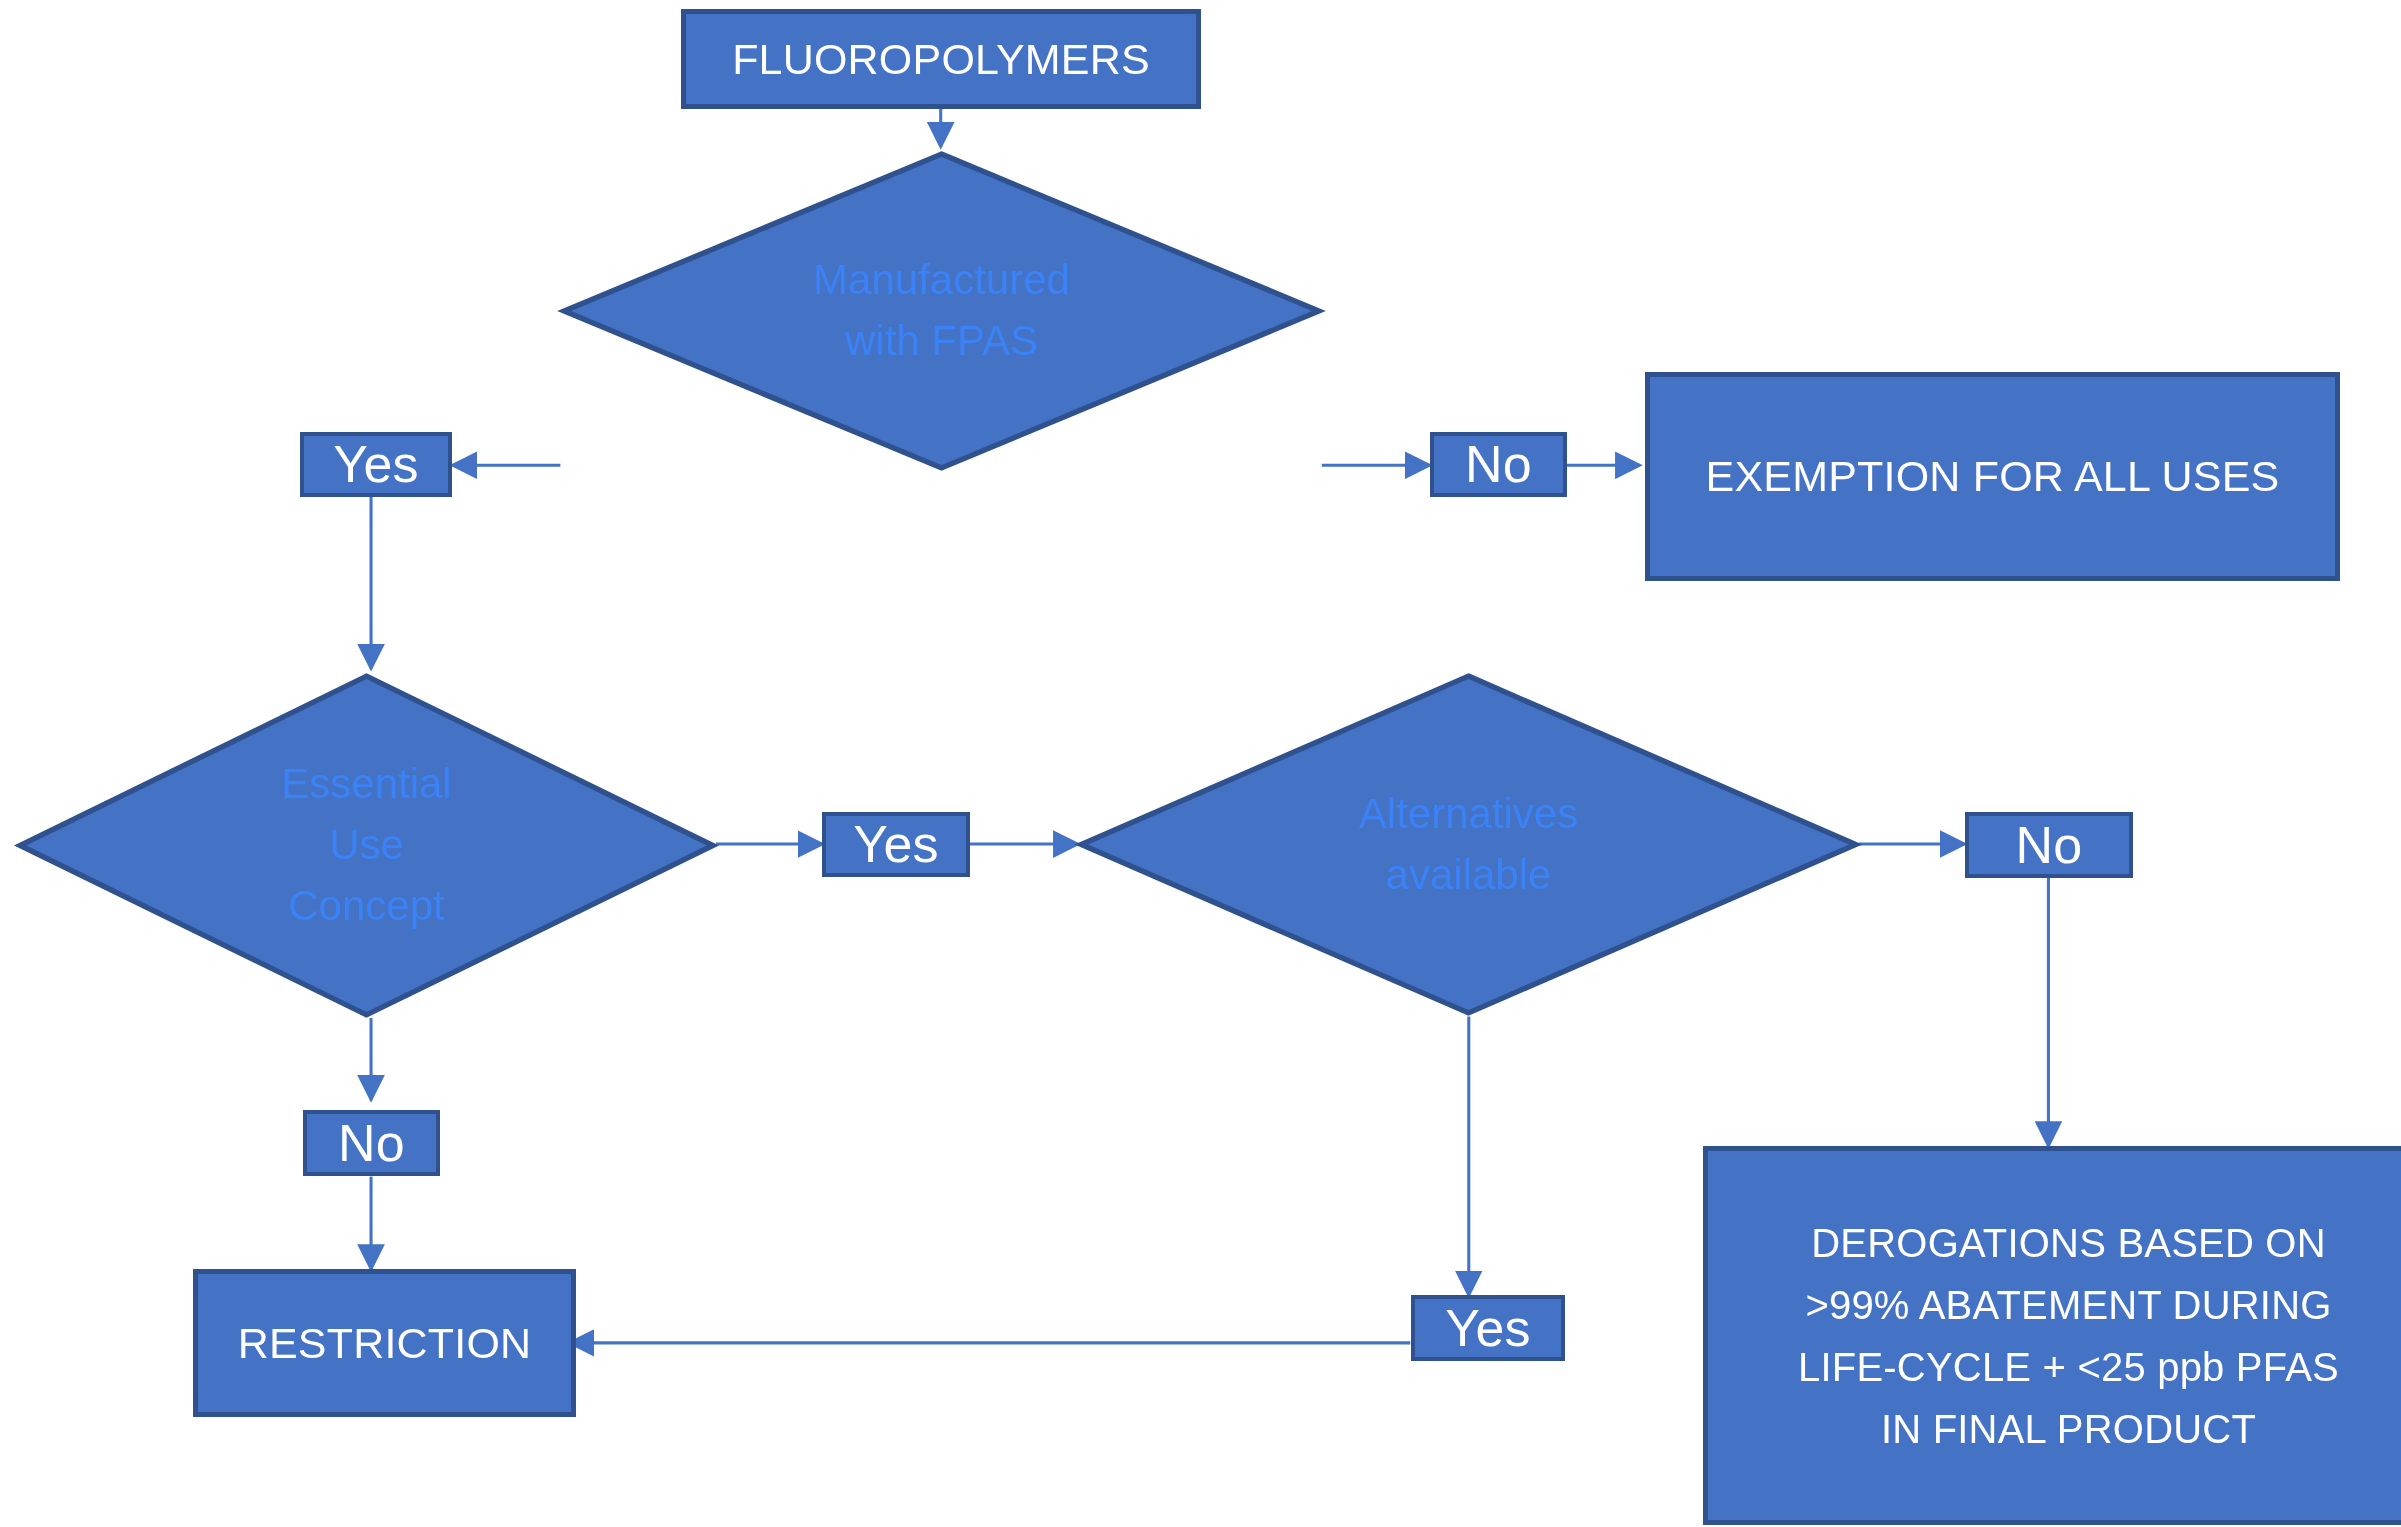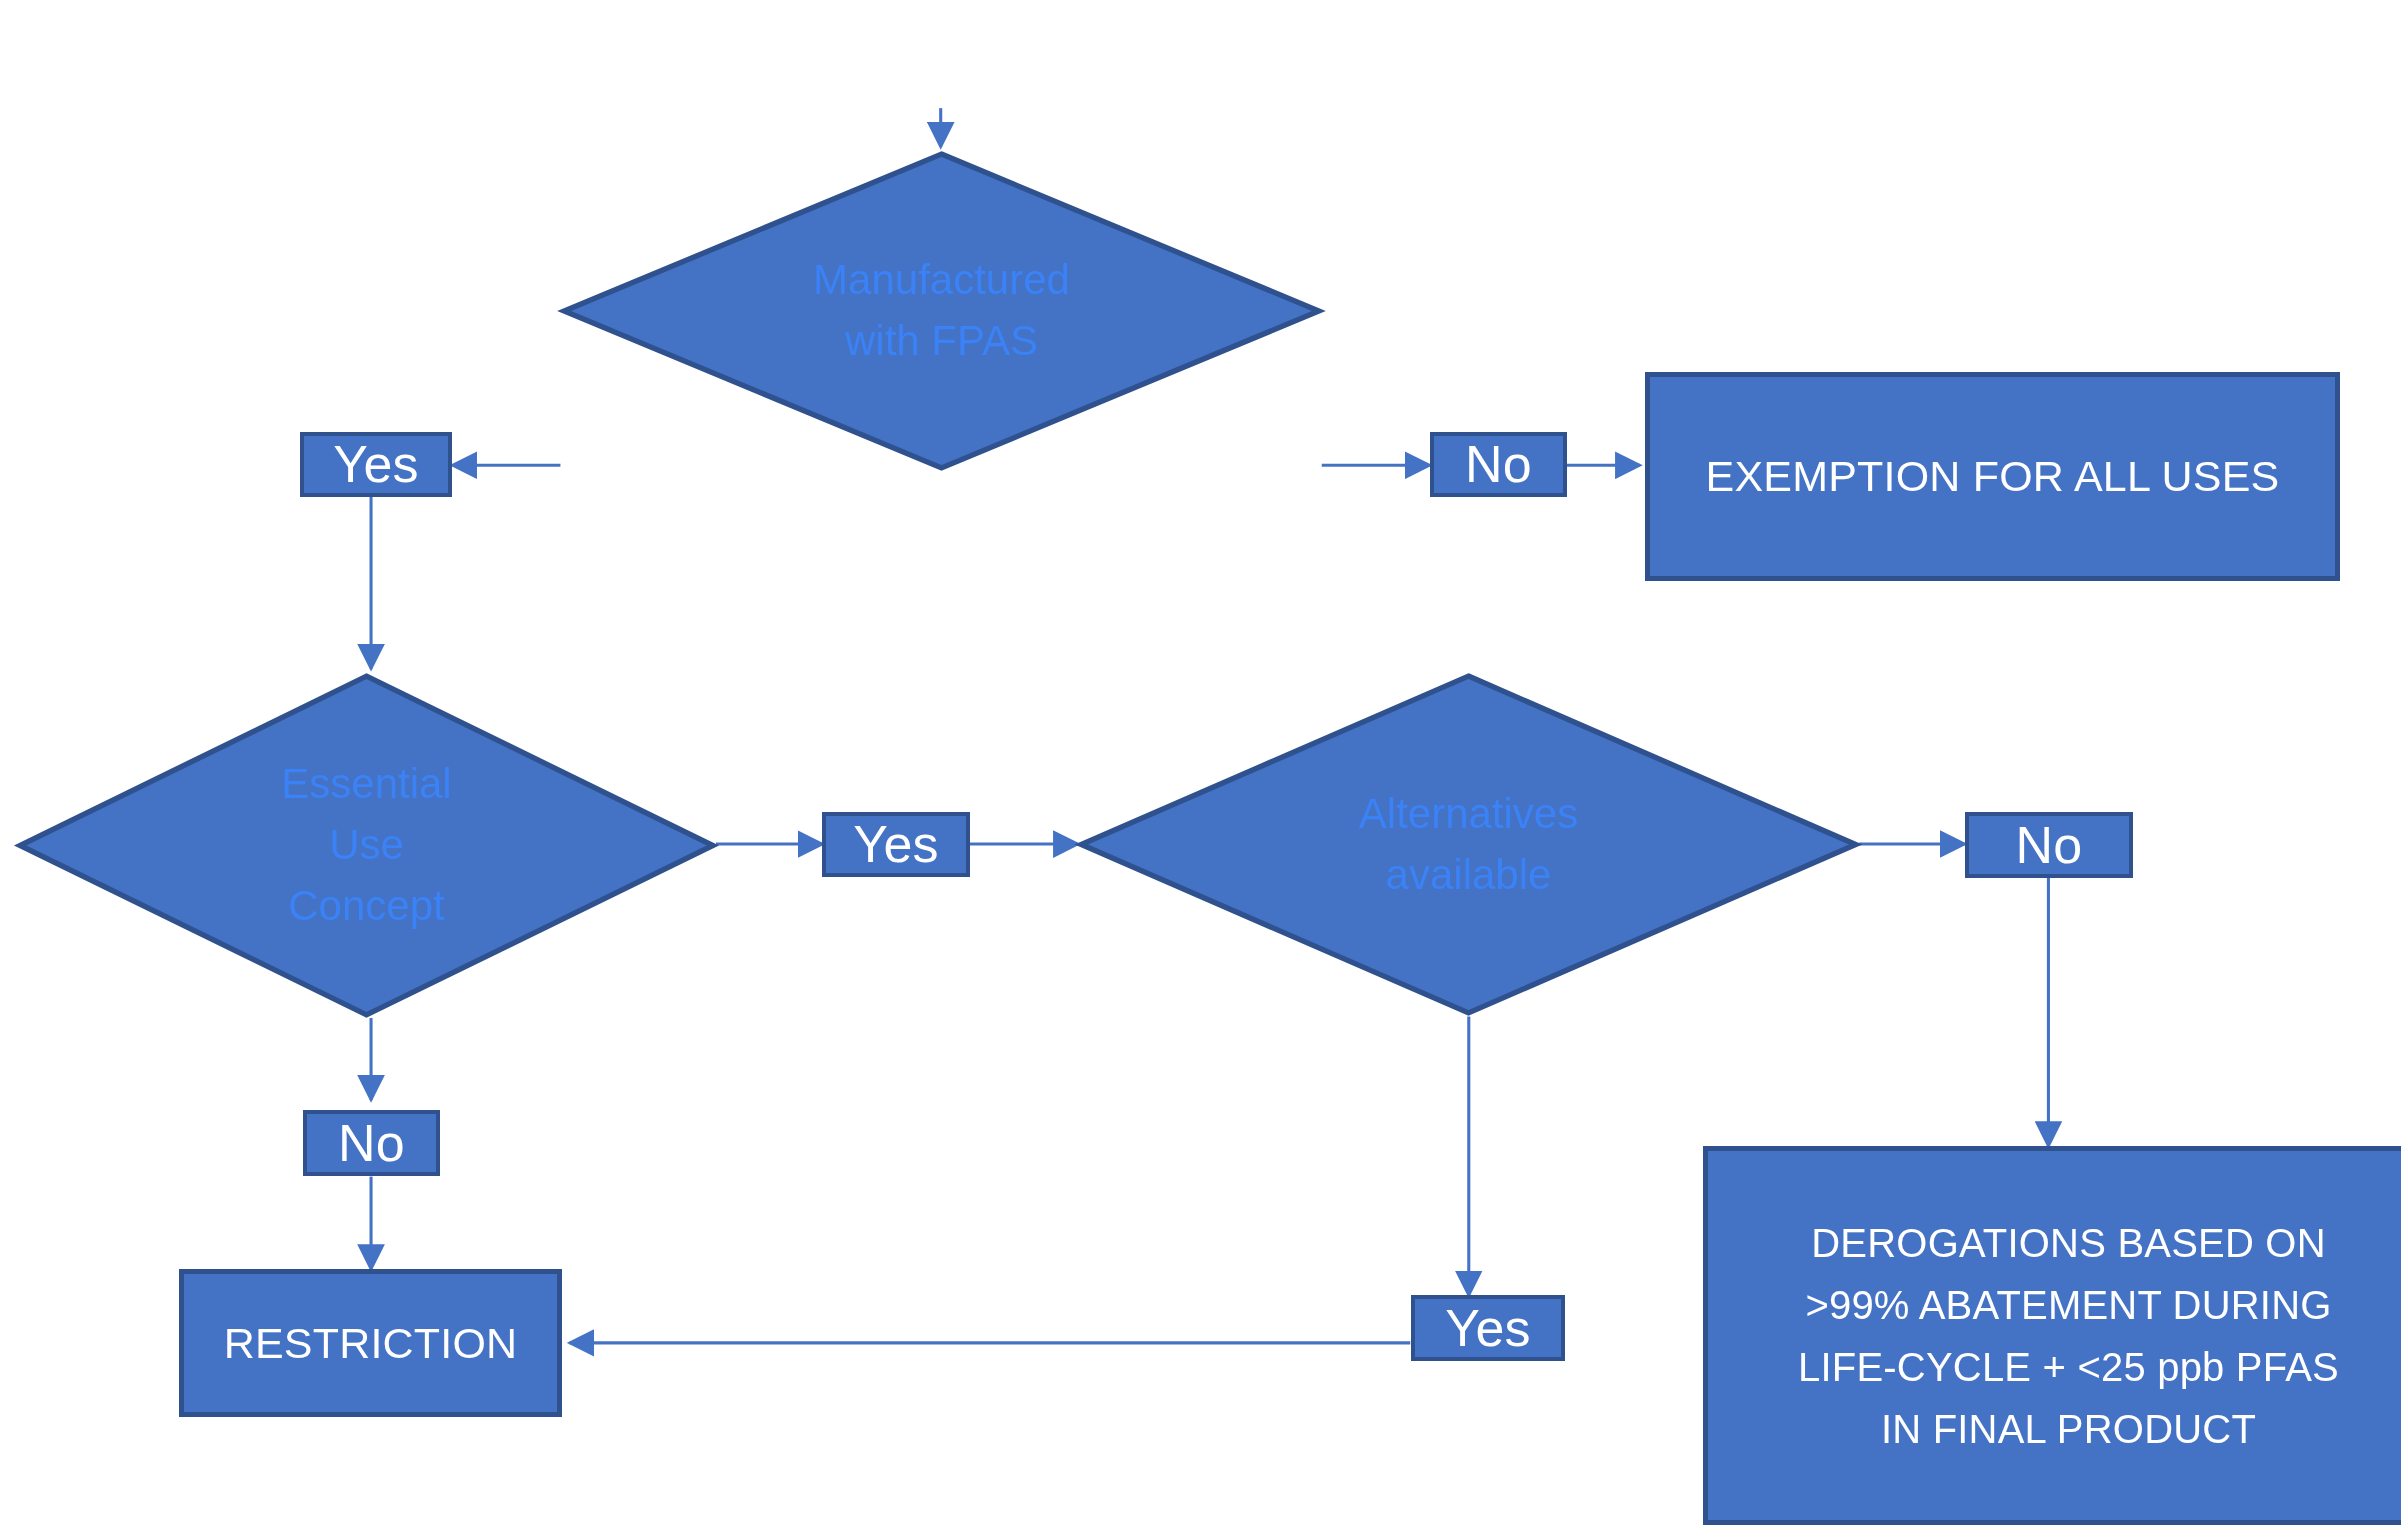--- a/index.html
+++ b/index.html
@@ -113,20 +113,23 @@
       <path d="M2415,1096 L2552,1096"></path>
 
       <path d="M2661,1140 L2661,1488"></path>
 
       <path d="M1908,1320 L1908,1682"></path>
 
       <path d="M1832,1744 L740,1744"></path>
     </g>
   </svg>
 
+  <div class="node rect t-fluoropolymers" style="left:681px; top:9.2px; width:520px; height:100px;">
+    <span>FLUOROPOLYMERS</span>
+  </div>
 
   <div class="diamond-wrap" style="left:561px; top:151px; width:761px; height:320px;">
     <svg width="761" height="320" viewBox="0 0 989 416" xmlns="http://www.w3.org/2000/svg">
       <polygon points="494.5,4 985,208 494.5,412 4,208" fill="#4472C4" stroke="#2F528F" stroke-width="7"></polygon>
     </svg>
     <div class="diamond-text t-manufactured">Manufactured
 with FPAS</div>
   </div>
 
   <div class="node label-box" style="left:300px; top:432px; width:152px; height:65px;">
@@ -167,21 +170,21 @@
   </div>
 
   <div class="node label-box" style="left:303px; top:1110px; width:137px; height:66px;">
     <span>No</span>
   </div>
 
   <div class="node label-box" style="left:1411px; top:1295px; width:154px; height:66px;">
     <span>Yes</span>
   </div>
 
-  <div class="node rect t-restriction" style="left:179px; top:1269px; width:383px; height:148px;">
+  <div class="node rect t-restriction" style="left:193px; top:1269px; width:383px; height:148px;">
     <span>RESTRICTION</span>
   </div>
 
   <div class="node rect t-derogations" style="left:1665px; top:1146px; width:731px; height:379px;">
     <span>DEROGATIONS BASED ON
 &gt;99% ABATEMENT DURING
 LIFE-CYCLE + &lt;25 ppb PFAS
 IN FINAL PRODUCT</span>
   </div>
 

